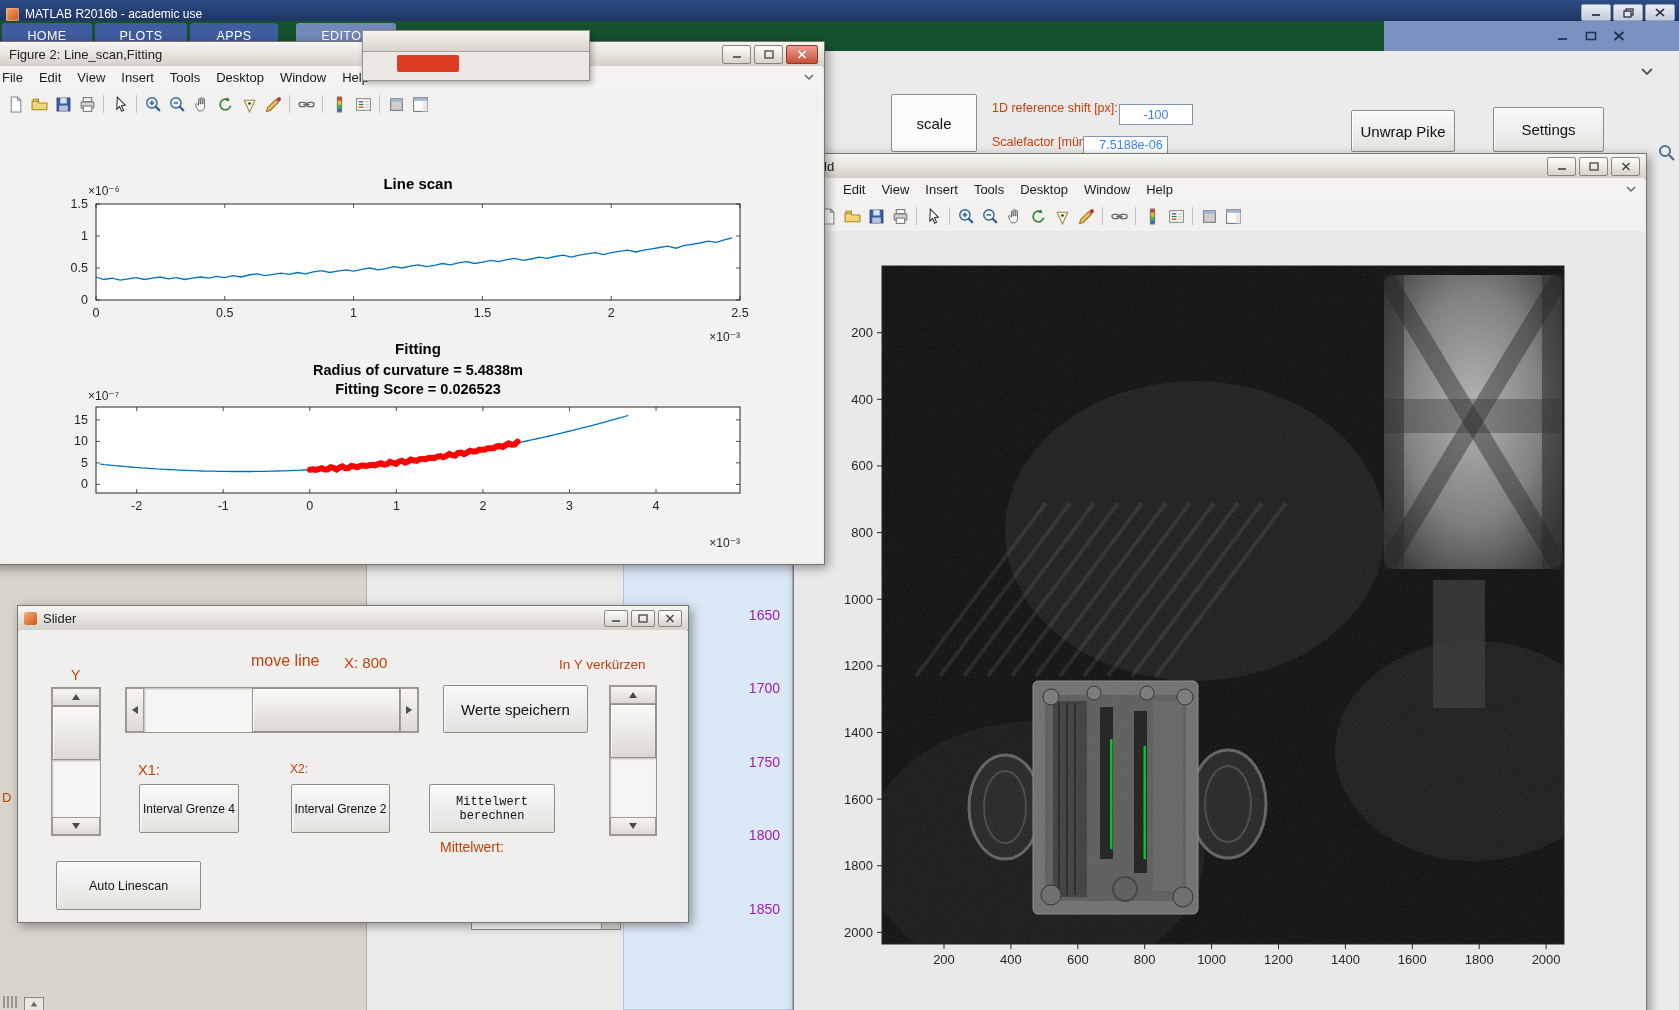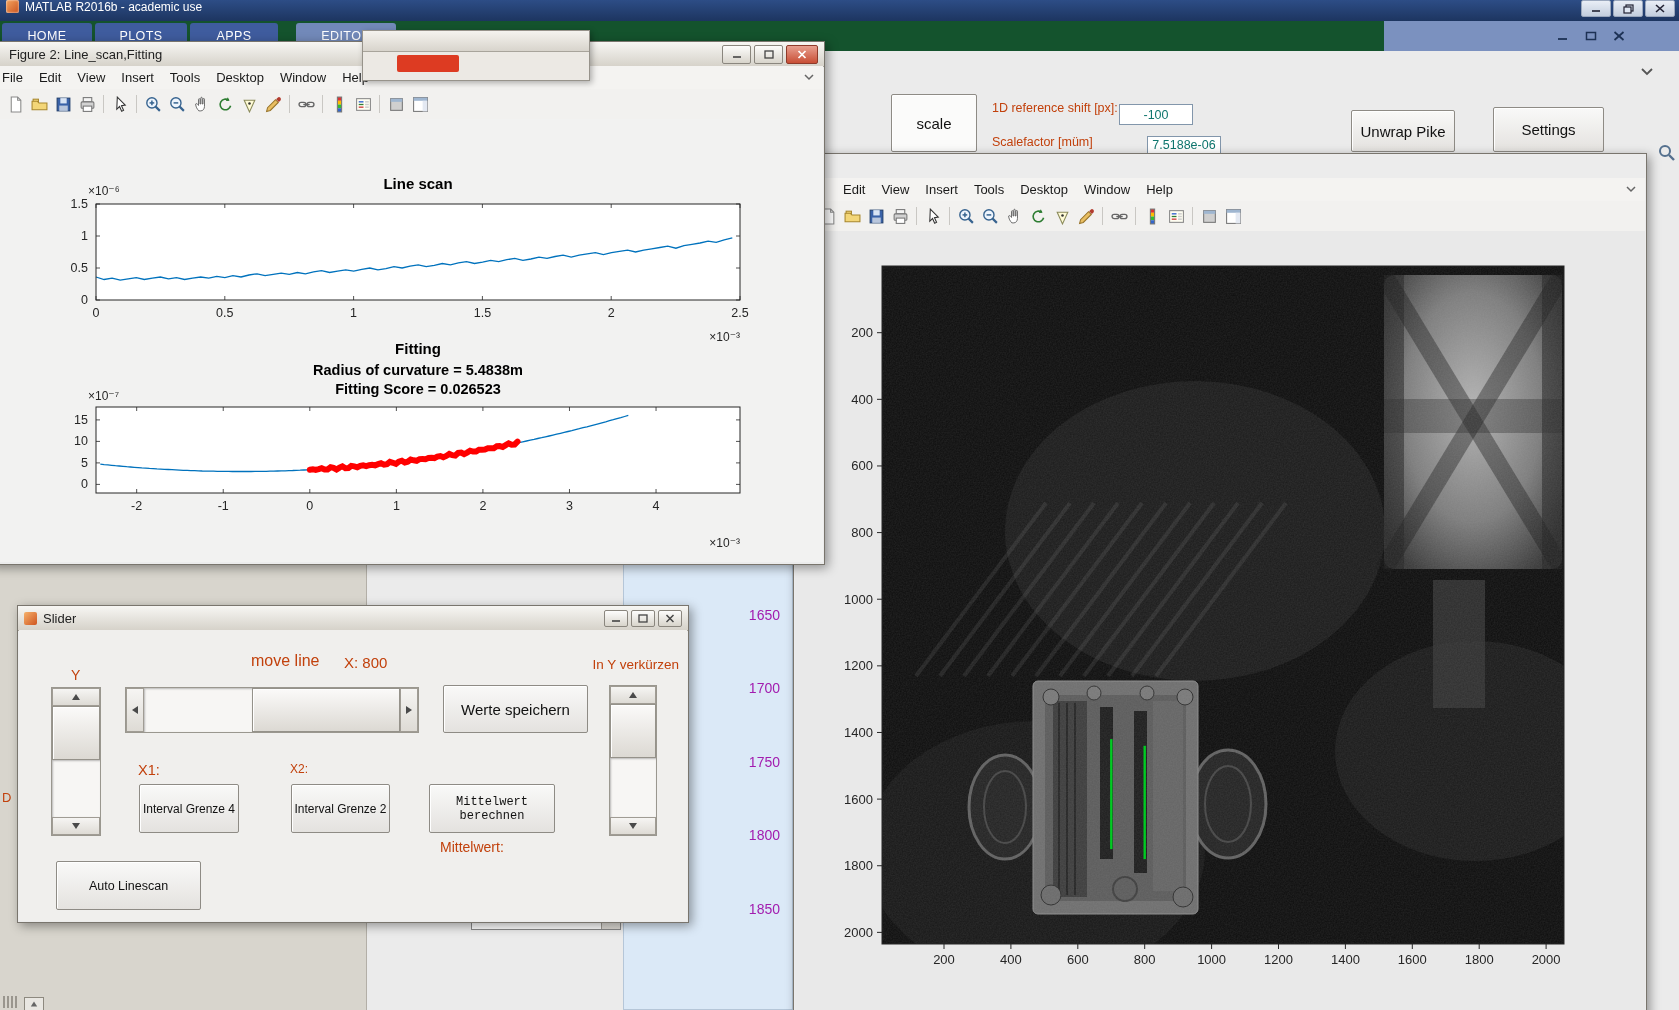--- a/index.html
+++ b/index.html
@@ -1,20 +1,20 @@
 <!DOCTYPE html>
 <html><head>
 <meta charset="utf-8">
 <style>
   html,body{margin:0;padding:0;}
   #screen{position:relative;width:1679px;height:1010px;overflow:hidden;background:#d8d5cd;
           font-family:"Liberation Sans","DejaVu Sans",sans-serif;color:#1a1a1a;}
   
   .os-titlebar{position:absolute;left:0;top:0;width:1679px;height:21px;
-    background:linear-gradient(#2d4d86,#1d3560);display:flex;align-items:flex-start;z-index:1;}
+    background:linear-gradient(#2d4d86,#1d3560);display:flex;align-items:flex-end;z-index:1;}
   .os-icon{width:13px;height:13px;margin:0 6px 0 6px;border-radius:2px;
     background:linear-gradient(135deg,#f4a460,#c9531f);box-shadow:inset 0 0 2px #fff;}
   .os-title{color:#fff;font-size:12px;}
   .os-cap{margin-left:auto;display:flex;gap:2px;padding-right:4px;}
   .os-capbtn{width:28px;height:15px;border:1px solid #9aa7bd;border-radius:2px;
     background:linear-gradient(#e9eef6,#c3cddd);display:flex;align-items:center;justify-content:center;}
   
   .toolstrip{position:absolute;left:0;top:21px;width:1679px;height:30px;background:#14532d;z-index:1;}
   .ts-tab{position:absolute;top:2px;height:26px;line-height:26px;text-align:center;color:#fff;
     font-size:12.5px;letter-spacing:.4px;background:#3f5c9e;border-radius:3px 3px 0 0;}
@@ -40,21 +40,21 @@
   .menu-chevron{margin-left:auto;padding-right:8px;color:#555;}
   .toolbar{position:absolute;left:1px;right:1px;top:47px;height:30px;background:#f2f1ef;
     border-bottom:1px solid #d6d4d0;display:flex;align-items:center;gap:2px;}
   .ticon{width:22px;height:22px;display:flex;align-items:center;justify-content:center;border-radius:2px;}
   .tsep{width:1px;height:18px;background:#c9c7c3;margin:0 3px;}
   
   .btn3d{position:absolute;background:linear-gradient(#f9f9f8,#e4e2df);border:1px solid #8e8b85;
     border-radius:2px;box-shadow:inset 1px 1px 0 #fff;display:flex;align-items:center;justify-content:center;
     font-size:12px;color:#111;text-align:center;}
   .textinput{position:absolute;background:#fff;border:1px solid #8296ab;font-size:12.5px;
-    text-align:center;padding:0;color:#0f766e;font-family:"Liberation Sans","DejaVu Sans",sans-serif;}
+    text-align:center;padding:0;color:#3b82f6;font-family:"Liberation Sans","DejaVu Sans",sans-serif;}
   .label{position:absolute;font-size:12.5px;color:#c2410c;white-space:nowrap;}
   
   .hslider{position:absolute;display:flex;border:1px solid #9a978f;background:#f3f2ef;}
   .vslider{position:absolute;display:flex;flex-direction:column;border:1px solid #9a978f;background:#f3f2ef;}
   .sl-btn{background:linear-gradient(#f6f5f3,#dedbd5);border:1px solid #a09c94;
     display:flex;align-items:center;justify-content:center;}
   .hslider .sl-btn{width:16px;}
   .vslider .sl-btn{height:16px;}
   .sl-trough{background:#f7f6f4;box-shadow:inset 1px 1px 2px rgba(0,0,0,.25);}
   .sl-thumb{background:linear-gradient(#fbfaf9,#dcd9d3);border:1px solid #95928a;box-shadow:inset 1px 1px 0 #fff;}
@@ -128,21 +128,21 @@
     </div>
   </div>
 
   <div class="app-panel">
 
     <div class="btn3d" style="left:524px;top:43px;width:84px;height:56px;font-size:15px;background:#fbfbfa;">scale</div>
 
     <div class="label" style="left:625px;top:50px;">1D reference shift [px]:</div>
     <input class="textinput" style="left: 752px; top: 53px; width: 72px; height: 19px;" value="-100">
     <div class="label" style="left:625px;top:84px;">Scalefactor [müm]</div>
-    <input class="textinput" style="left: 780px; top: 85px; width: 72px; height: 16px;" value="7.5188e-06">
+    <input class="textinput" style="left: 716px; top: 85px; width: 72px; height: 16px; padding-left: 11px;" value="7.5188e-06">
 
     <div class="btn3d" style="left:984px;top:59px;width:102px;height:40px;font-size:15px;">Unwrap Pike</div>
     <div class="btn3d" style="left:1126px;top:56px;width:109px;height:43px;font-size:15px;">Settings</div>
 
     <div style="position:absolute;left:1272px;top:13px;">
       <svg width="16" height="12">
           <polyline points="3,3 8,8 13,3" fill="none" stroke="#555" stroke-width="1.8"></polyline>
         </svg>
     </div>
     <div style="position:absolute;left:1291px;top:93px;">
@@ -175,20 +175,41 @@
     <span class="grip-bar" style="left:0;"></span>
       <span class="grip-bar" style="left:4px;"></span>
     <span class="grip-bar" style="left:8px;"></span>
       <span class="grip-bar" style="left:12px;"></span>
   </div>
   <div style="position:absolute;left:24px;top:997px;width:18px;height:12px;border:1px solid #8d897f;background:#e9e7e2;z-index:2;display:flex;align-items:center;justify-content:center;">
     <span class="tri-up" style="border-bottom-color:#666;transform:scale(.8);"></span>
   </div>
 
   <div class="win" style="left:793px;top:153px;width:852px;height:870px;z-index:10;">
+    <div class="titlebar">
+      <span class="title-text" style="padding-left:30px;">ld</span>
+      <span class="cap">
+        <span class="capbtn">
+            <svg width="10" height="9">
+              <line x1="1" y1="7" x2="9" y2="7" stroke="#444" stroke-width="1.6"></line>
+            </svg>
+          </span>
+        <span class="capbtn">
+            <svg width="10" height="9">
+              <rect x="1" y="1" width="8" height="7" fill="none" stroke="#444" stroke-width="1.3"></rect>
+            </svg>
+          </span>
+        <span class="capbtn">
+            <svg width="10" height="9">
+              <line x1="1.5" y1="1" x2="8.5" y2="8" stroke="#444" stroke-width="1.5"></line>
+              <line x1="8.5" y1="1" x2="1.5" y2="8" stroke="#444" stroke-width="1.5"></line>
+            </svg>
+          </span>
+      </span>
+    </div>
     <div class="menubar" style="padding-left:40px;">
       <span style="display:flex;">
           <span class="menuitem">Edit</span>
           <span class="menuitem">View</span>
           <span class="menuitem">Insert</span>
           <span class="menuitem">Tools</span>
           <span class="menuitem">Desktop</span>
           <span class="menuitem">Window</span>
           <span class="menuitem">Help</span>
         </span>
@@ -680,21 +701,21 @@
               <line x1="1.5" y1="1" x2="8.5" y2="8" stroke="#444" stroke-width="1.5"></line>
               <line x1="8.5" y1="1" x2="1.5" y2="8" stroke="#444" stroke-width="1.5"></line>
             </svg>
           </span>
       </span>
     </div>
     <div style="position:absolute;left:1px;right:1px;top:24px;bottom:1px;background:#f0efed;">
       <div class="label" style="left:52px;top:37px;font-size:14px;">Y</div>
       <div class="label" style="left:212px;top:22px;font-size:16px;margin-left:20px;">move line</div>
       <div class="label" style="left:325px;top:24px;font-size:15px;">X: 800</div>
-      <div class="label" style="left:540px;top:27px;width:120px;text-align:right;font-size:13.5px;">In Y verkürzen</div>
+      <div class="label" style="left:540px;top:27px;width:120px;font-size:13.5px;">In Y verkürzen</div>
 
       <div class="vslider" style="left:32px;top:57px;width:48px;height:147px;">
         <div class="sl-btn">
             <span class="tri-up"></span>
           </div>
         <div class="sl-thumb" style="height:52px;"></div>
         <div class="sl-trough" style="flex:1;"></div>
         <div class="sl-btn">
             <span class="tri-down"></span>
           </div>

